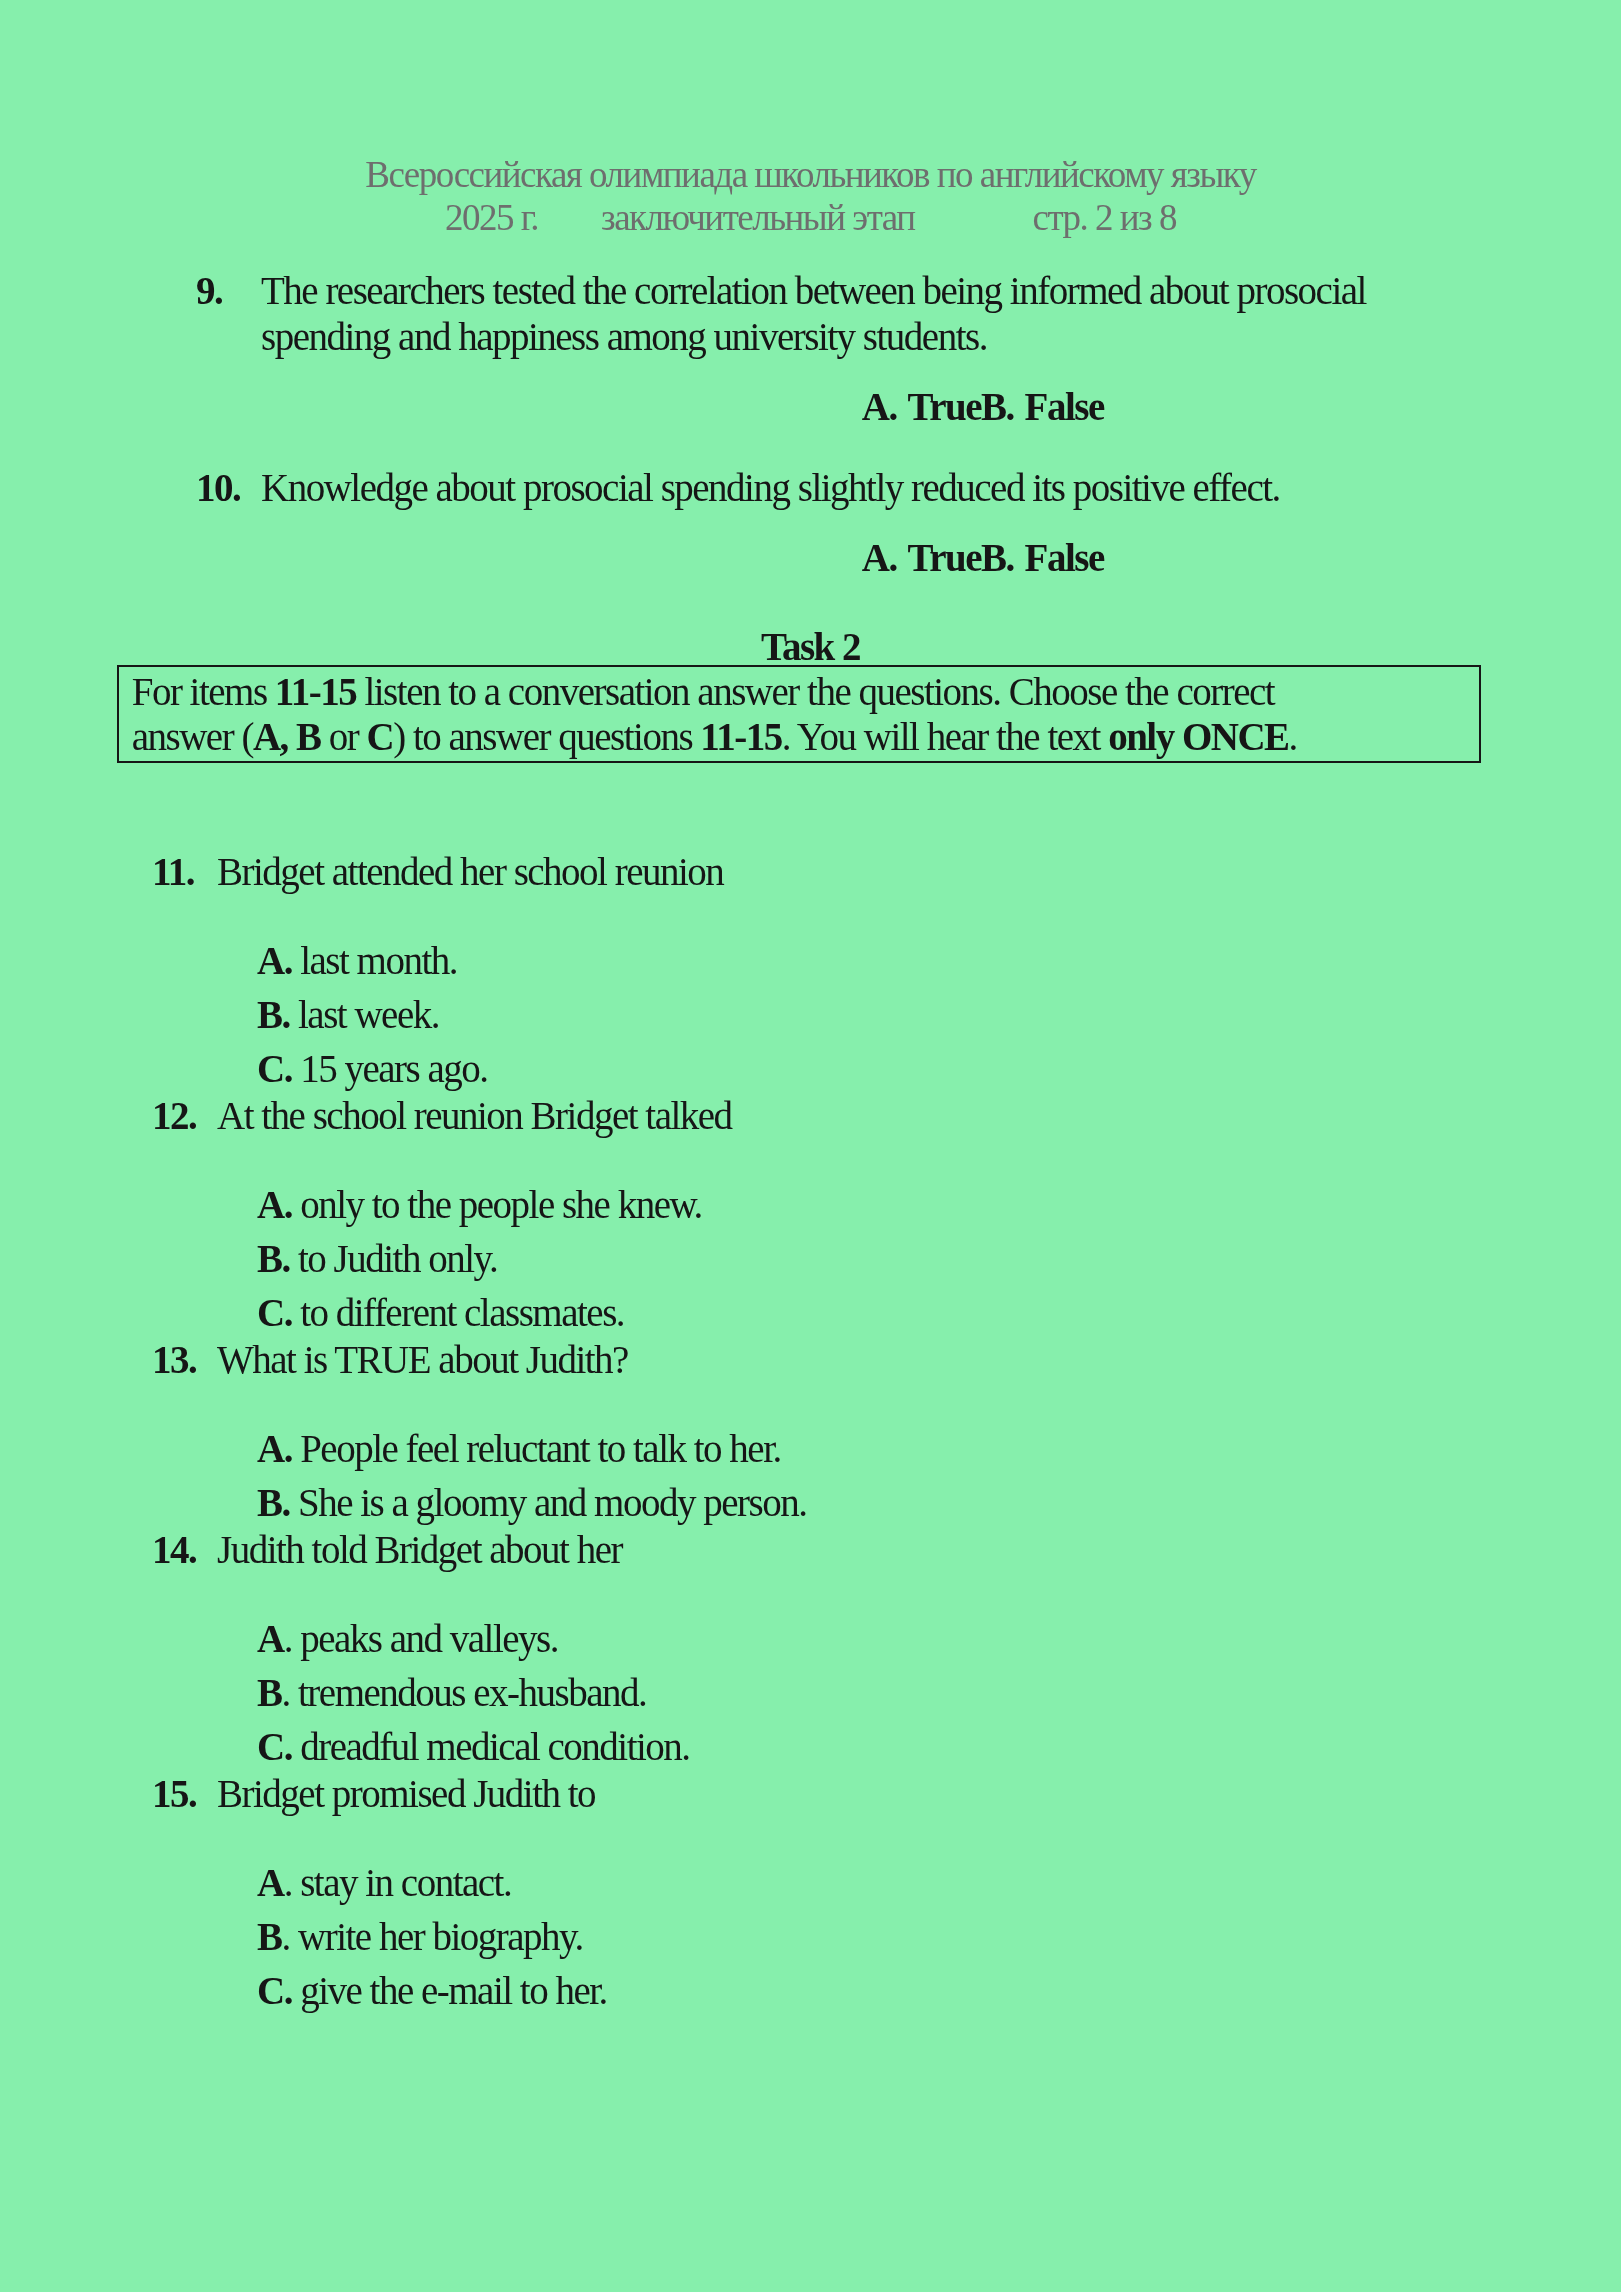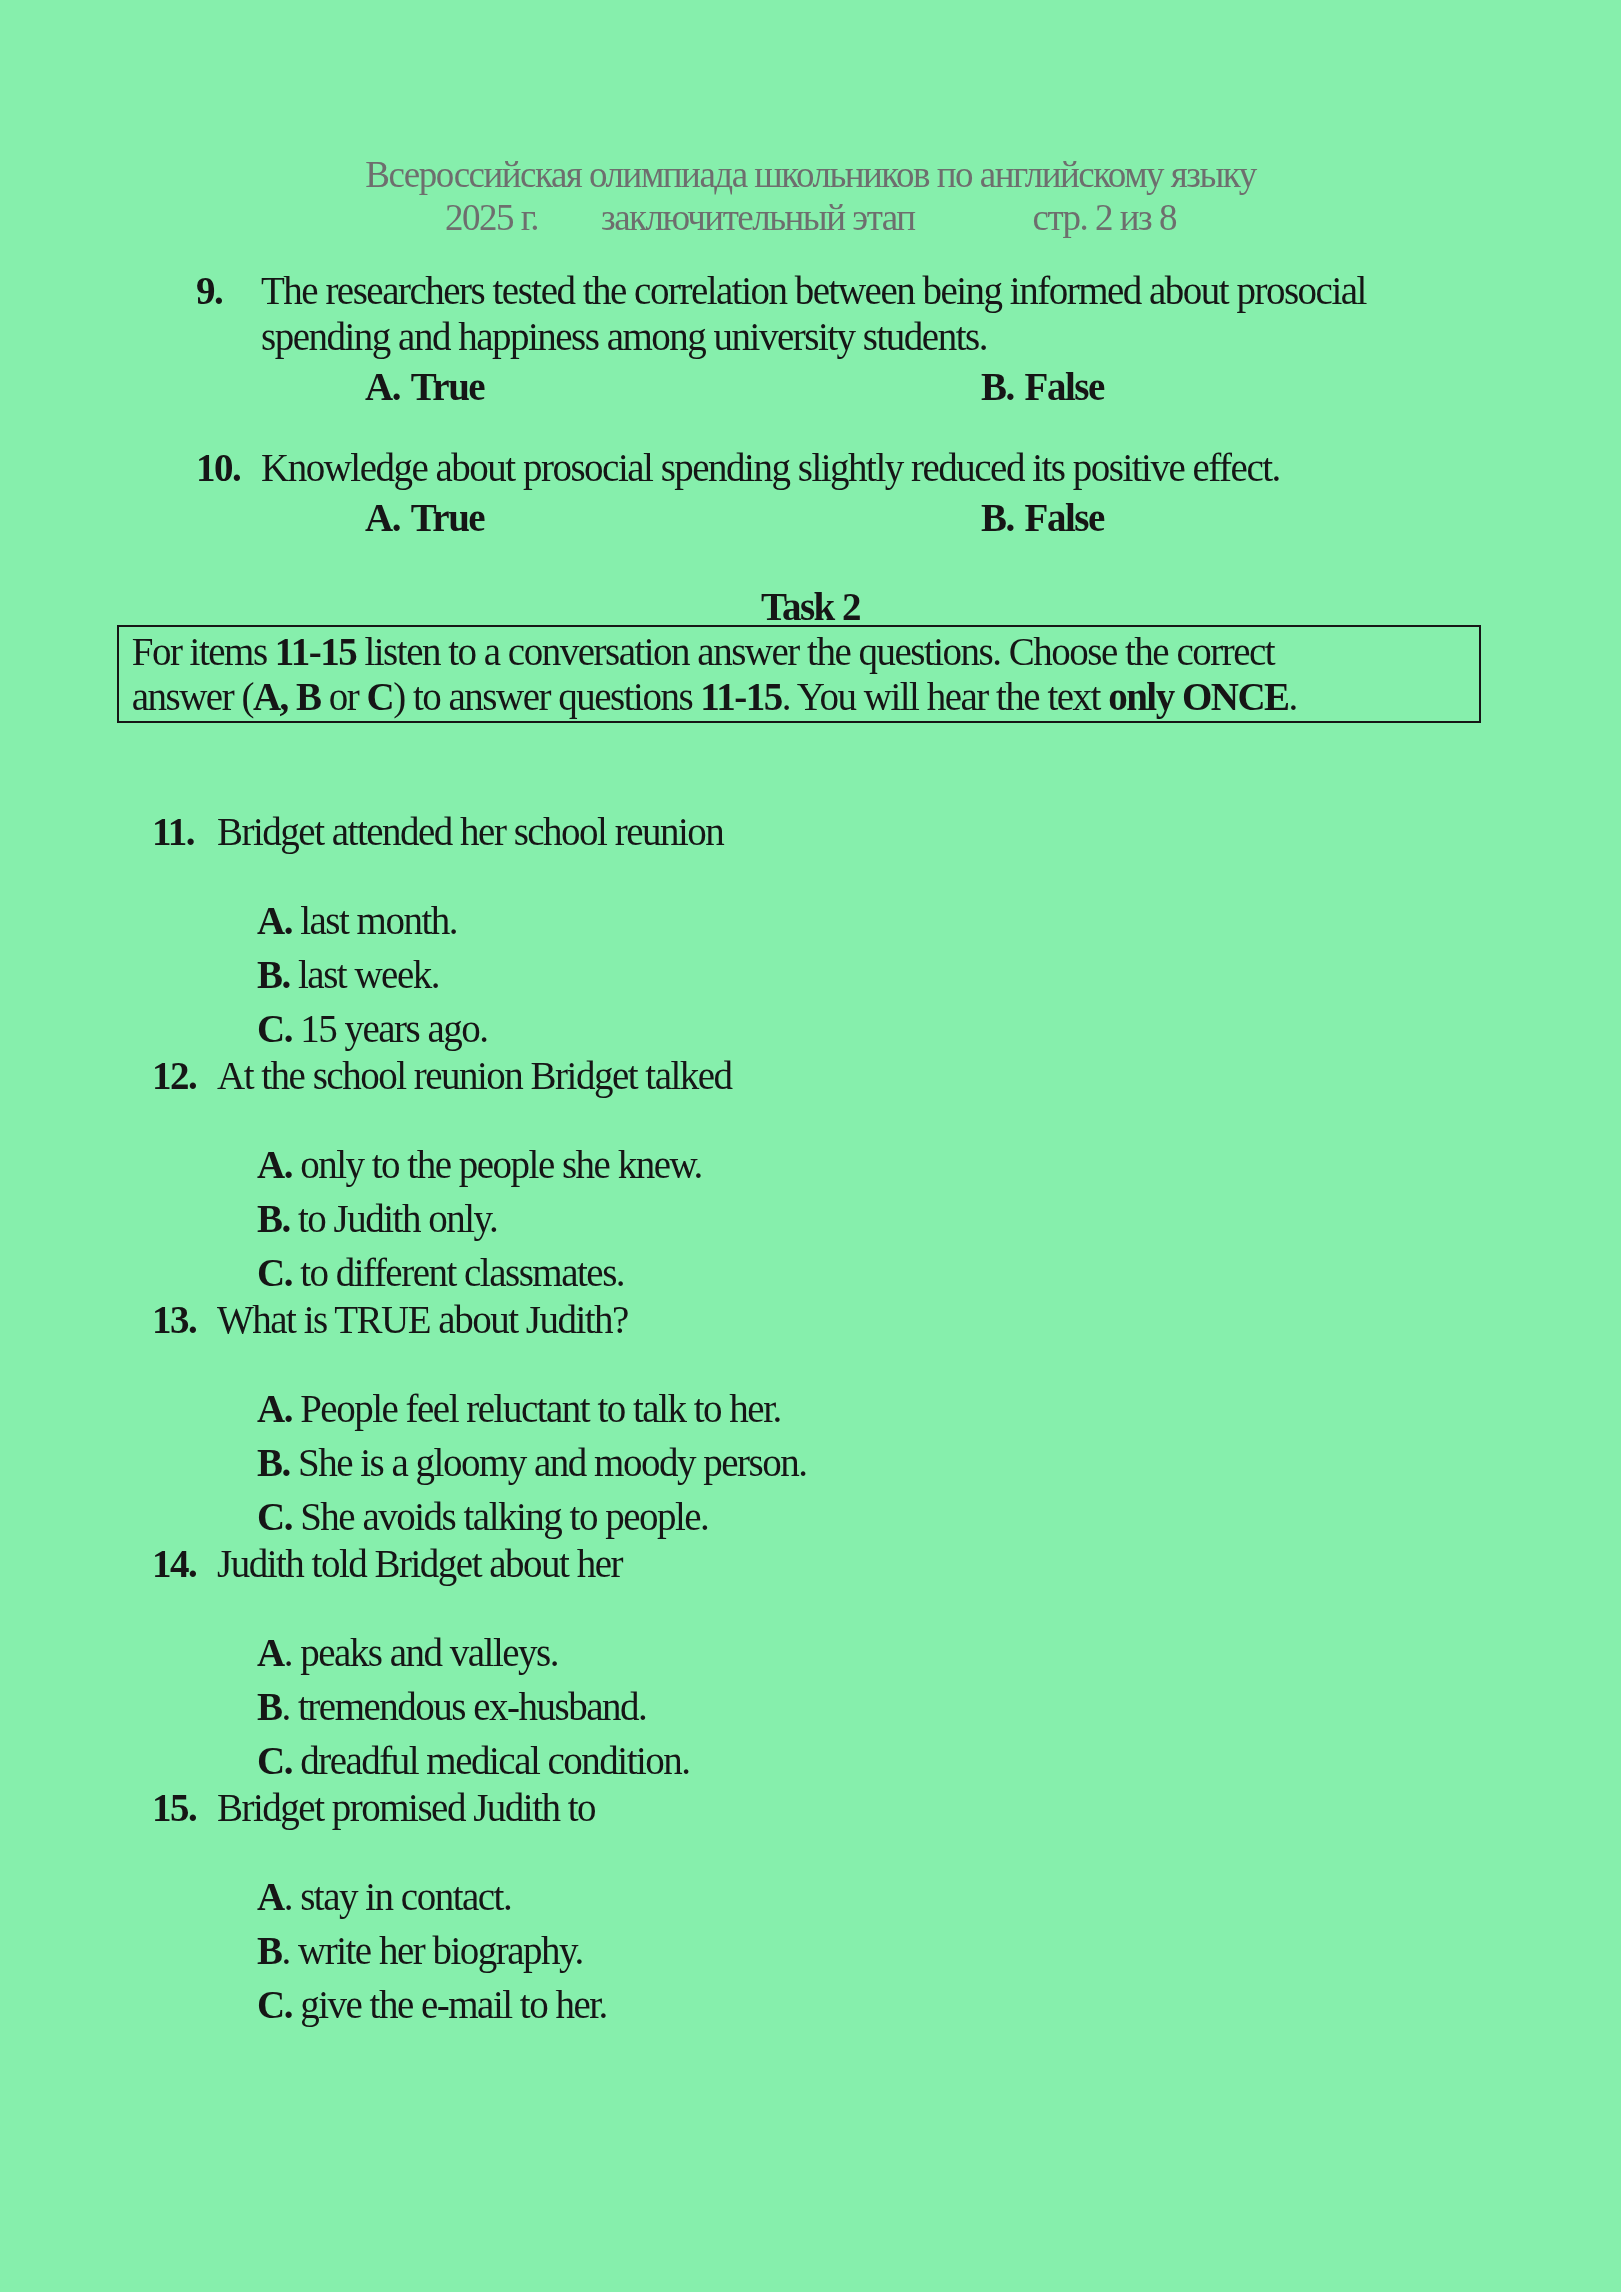--- a/index.html
+++ b/index.html
@@ -41,24 +41,25 @@
     font-weight: 700;
   }
 
   
   .tf-q  { padding-left: 196px; }
   .tf-q.q0 { margin-top: 31px; }
   .tf-q.q1 { margin-top: 35px; }
   .q-line { line-height: 46px; }
   .tf-opts {
     display: flex;
-    margin-top: 4px;
+    margin-top: 24px;
     padding-left: 169px; 
     line-height: 46px;
     font-weight: 700;
+    text-align: right;
   }
   .tf-opt { display: inline-block; }
   .tf-opt:first-child { width: 616px; }
   .tf-opt .opt-text { margin-left: 10.8px; }
 
   
   .task2-title {
     margin-top: 49px;
     text-align: center;
     font-weight: 700;
@@ -157,21 +158,20 @@
         </div>
       </div>
       <div class="mc-q">
         <div class="q-row mc-row">
           <span class="q-num">13.</span>
           <span class="mc-title">What is TRUE about Judith?</span>
         </div>
         <div class="mc-opts">
           <div class="mc-opt"><span class="opt-letter">A.</span><span class="opt-after"> </span><span class="opt-body">People feel reluctant to talk to her.</span></div>
           <div class="mc-opt"><span class="opt-letter">B.</span><span class="opt-after"> </span><span class="opt-body">She is a gloomy and moody person.</span></div>
-          <div class="mc-opt"><span class="opt-letter">C.</span><span class="opt-after"> </span><span class="opt-body">She avoids talking to people.</span></div>
         </div>
       </div>
       <div class="mc-q">
         <div class="q-row mc-row">
           <span class="q-num">14.</span>
           <span class="mc-title">Judith told Bridget about her</span>
         </div>
         <div class="mc-opts">
           <div class="mc-opt"><span class="opt-letter">A</span><span class="opt-after">. </span><span class="opt-body">peaks and valleys.</span></div>
           <div class="mc-opt"><span class="opt-letter">B</span><span class="opt-after">. </span><span class="opt-body">tremendous ex-husband.</span></div>

